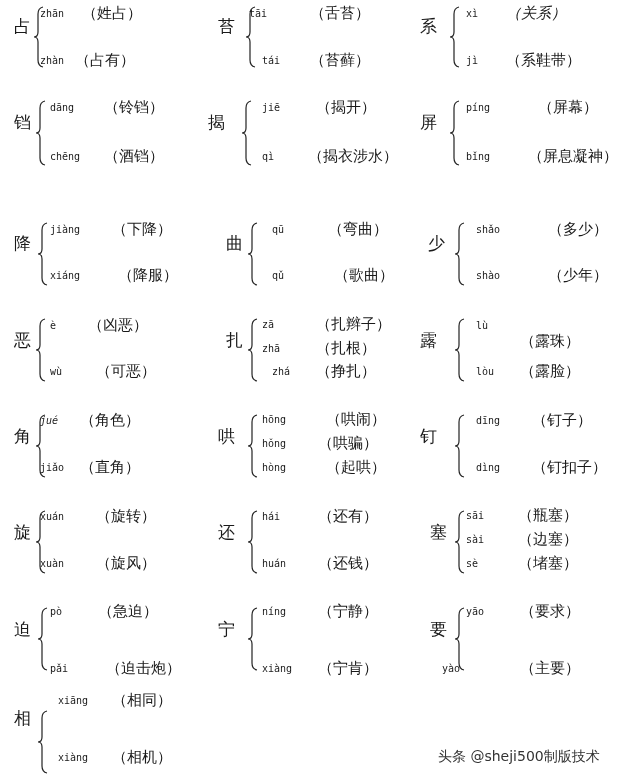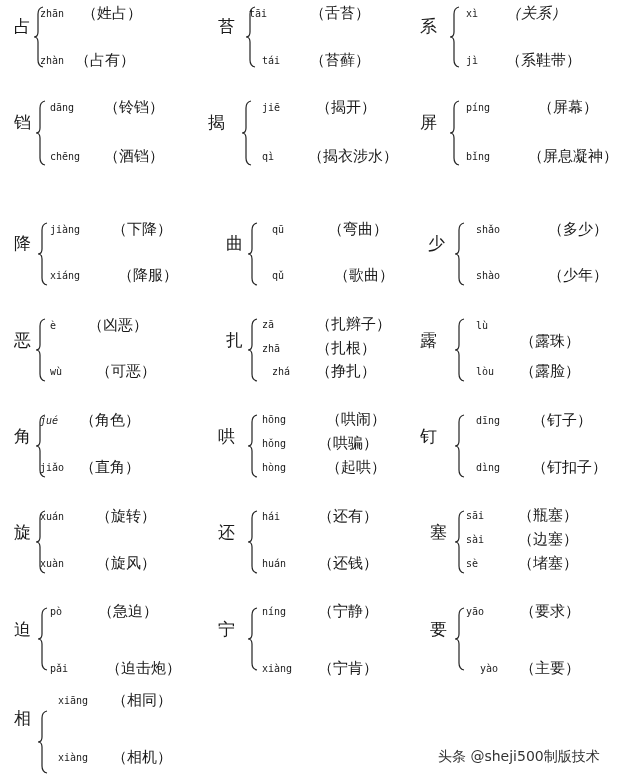--- a/index.html
+++ b/index.html
@@ -267,21 +267,21 @@
     </div>
     <div class="entry">
       <div class="char" style="left: 430px; top: 619px;">要</div>
       <div class="brace" style="left: 455px; top: 607px;">
         <svg width="10" height="64" viewBox="0 0 10 64">
     <path d="M9 1 Q4 2 4 8 L4 27 Q4 32 0 32 Q4 32 4 37 L4 56 Q4 62 9 63" fill="none" stroke="#222" stroke-width="1.2"></path>
         </svg>
       </div>
       <span class="reading py" style="left: 466px; top: 603px;">yāo</span>
       <span class="reading word" style="left: 520px; top: 602px;">（要求）</span>
-      <span class="reading py" style="left: 480px; top: 660px;">yào</span>
+      <span class="reading py" style="left: 442px; top: 660px;">yào</span>
       <span class="reading word" style="left: 520px; top: 659px;">（主要）</span>
     </div>
     <div class="entry">
       <div class="char" style="left: 14px; top: 708px;">相</div>
       <div class="brace" style="left: 38px; top: 710px;">
         <svg width="10" height="64" viewBox="0 0 10 64">
     <path d="M9 1 Q4 2 4 8 L4 27 Q4 32 0 32 Q4 32 4 37 L4 56 Q4 62 9 63" fill="none" stroke="#222" stroke-width="1.2"></path>
         </svg>
       </div>
       <span class="reading py" style="left: 58px; top: 692px;">xiāng</span>

